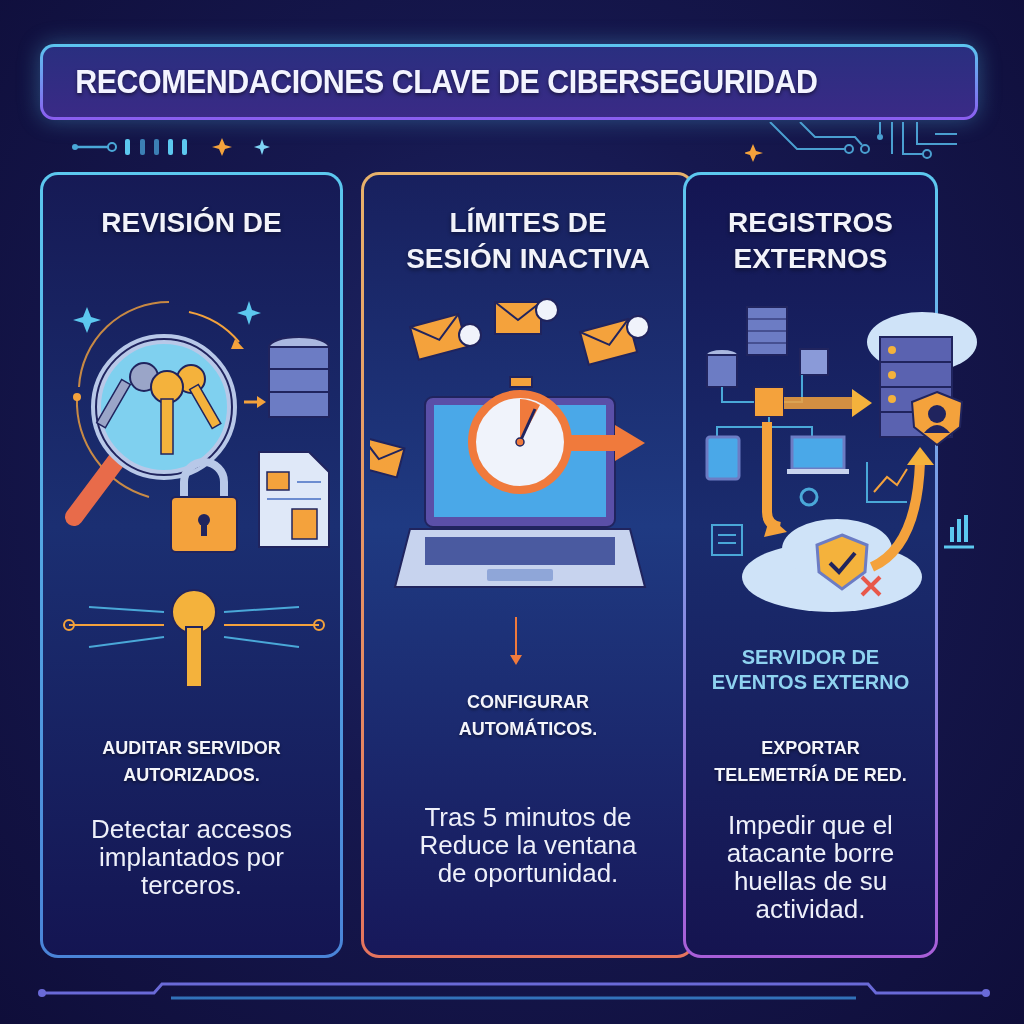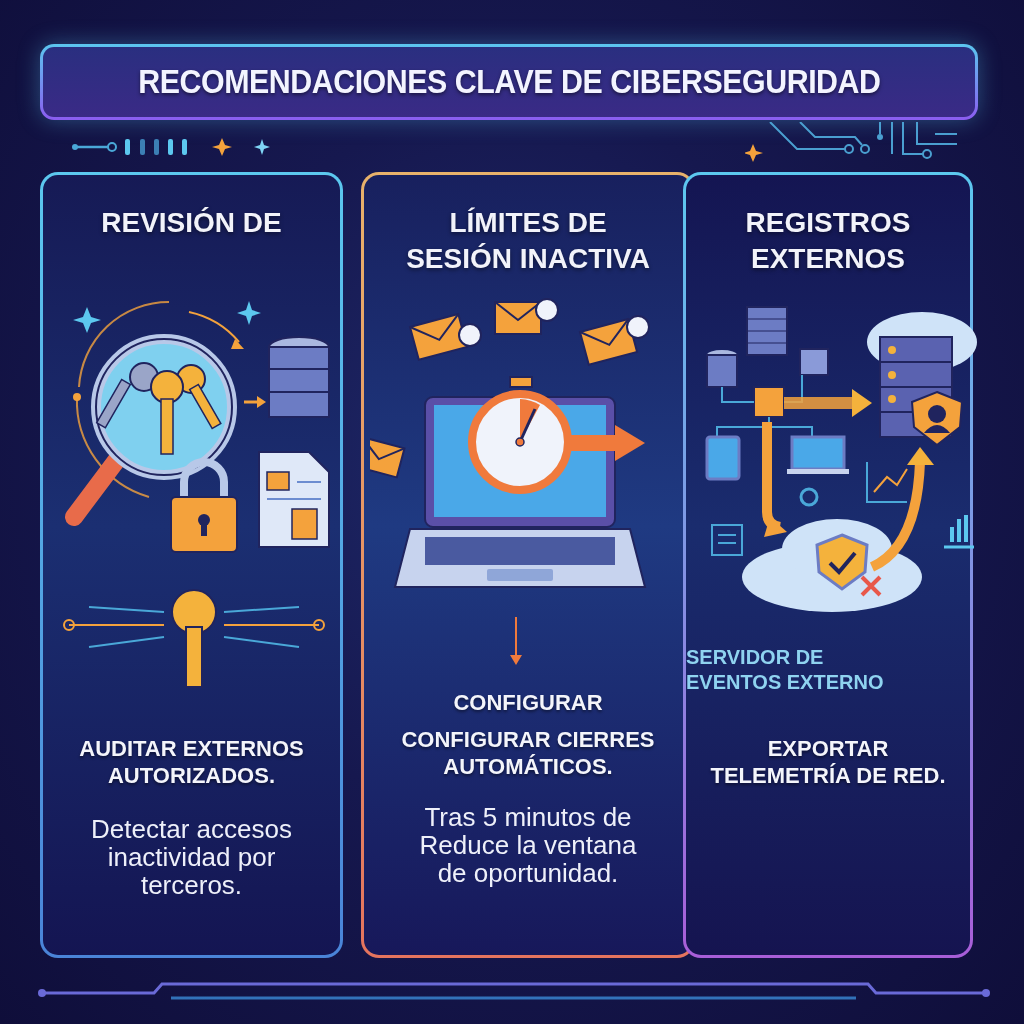--- a/index.html
+++ b/index.html
@@ -5,38 +5,38 @@
   html,body{margin:0;padding:0;}
   body{width:1024px;height:1024px;overflow:hidden;position:relative;
     background:radial-gradient(ellipse at 50% 45%, #1f2a6b 0%, #16184f 45%, #0f0e3a 100%);
     font-family:"Liberation Sans", "DejaVu Sans", sans-serif;color:#fff;}
   .abs{position:absolute;}
   
   .title-banner{left:40px;top:44px;width:938px;height:76px;border-radius:14px;box-sizing:border-box;
     border:3px solid transparent;
     background:linear-gradient(180deg,#2a2f80,#3a2a86) padding-box,
                linear-gradient(180deg,#5bc6ef,#8b5cf0) border-box;
-    box-shadow:0 0 22px rgba(91,198,239,.35);display:flex;align-items:center;justify-content:center;}
+    box-shadow:0 0 22px rgba(91,198,239,.35);display:flex;align-items:center;}
   .title-text{font-weight:700;font-size:33px;letter-spacing:-0.5px;color:#f3f4ff;
     text-shadow:0 2px 4px rgba(0,0,0,.5);transform:scaleX(.92);white-space:nowrap;}
   
   .panel{top:172px;height:786px;border-radius:18px;box-sizing:border-box;border:3px solid transparent;}
   .p1{left:40px;width:303px;background:linear-gradient(180deg,#161a55,#1b2f72 45%,#141552) padding-box,
       linear-gradient(180deg,#5cc8ef,#4a84d8) border-box;}
   .p2{left:361px;width:334px;background:linear-gradient(180deg,#18205e,#1f3a82 45%,#17185a) padding-box,
       linear-gradient(180deg,#e8b26b,#e4745e) border-box;}
-  .p3{left:683px;width:290px;background:linear-gradient(180deg,#141552,#1a2c6e 45%,#151450) padding-box,
+  .p3{left:683px;width:255px;background:linear-gradient(180deg,#141552,#1a2c6e 45%,#151450) padding-box,
       linear-gradient(180deg,#5cc8ef,#a85ed8) border-box;}
   .panel-title{position:absolute;left:0;right:0;top:30px;text-align:center;font-weight:700;font-size:28px;
     line-height:36px;color:#f2f3fa;text-shadow:0 2px 4px rgba(0,0,0,.45);}
   .illus{position:absolute;left:6px;right:6px;top:112px;}
-  .sub-head{position:absolute;left:0;right:0;text-align:center;font-weight:700;font-size:22px;line-height:27px;color:#f4f5fb;
+  .sub-head{position:absolute;left:0;right:0;text-align:center;font-weight:700;font-size:18px;line-height:27px;color:#f4f5fb;
     text-shadow:0 2px 3px rgba(0,0,0,.45);}
   .body-text{position:absolute;left:0;right:0;text-align:center;font-size:26px;line-height:28px;color:#eef0fa;}
-  .server-label{position:absolute;left:0;right:0;text-align:left;font-weight:700;font-size:20px;line-height:25px;color:#8fd3f0;}
+  .server-label{position:absolute;left:0;right:0;text-align:center;font-weight:700;font-size:20px;line-height:25px;color:#8fd3f0;}
   .deco{position:absolute;}
 </style>
 </head>
 <body>
 
 <div class="abs title-banner">
   <span class="title-text">RECOMENDACIONES CLAVE DE CIBERSEGURIDAD</span>
 </div>
 
 <svg class="deco" style="left:70px;top:135px" width="200" height="30">
@@ -121,26 +121,26 @@
       <line x1="175" y1="338" x2="270" y2="338" stroke="#f4a23c" stroke-width="2"></line>
       <line x1="40" y1="320" x2="115" y2="325" stroke="#4aa8d8" stroke-width="2"></line>
       <line x1="175" y1="325" x2="250" y2="320" stroke="#4aa8d8" stroke-width="2"></line>
       <line x1="40" y1="360" x2="115" y2="350" stroke="#4aa8d8" stroke-width="2"></line>
       <line x1="175" y1="350" x2="250" y2="360" stroke="#4aa8d8" stroke-width="2"></line>
       <circle cx="20" cy="338" r="5" fill="none" stroke="#f4a23c" stroke-width="2"></circle>
       <circle cx="270" cy="338" r="5" fill="none" stroke="#f4a23c" stroke-width="2"></circle>
     </g>
   </svg>
   <div class="sub-head" style="top:560px">
-    <div>AUDITAR EXTERNOS</div>
+    <div>AUDITAR SERVIDOR</div>
     <div>AUTORIZADOS.</div>
   </div>
   <div class="body-text" style="top:640px">
     <div>Detectar accesos</div>
-    <div>inactividad por</div>
+    <div>implantados por</div>
     <div>terceros.</div>
   </div>
 </div>
 
 <div class="abs panel p2">
   <div class="panel-title">
     <div>LÍMITES DE</div>
     <div>SESIÓN INACTIVA</div>
   </div>
   <svg class="illus" width="290" height="400" viewBox="0 0 290 400">
@@ -183,21 +183,20 @@
         <rect x="200" y="148" width="50" height="16" fill="#f07a3c"></rect>
         <path d="M245 138 L275 156 L245 174Z" fill="#f07a3c"></path>
       </g>
     <g>
         <line x1="146" y1="330" x2="146" y2="370" stroke="#f07a3c" stroke-width="2"></line>
         <path d="M140 368 L152 368 L146 378Z" fill="#f07a3c"></path>
       </g>
   </svg>
   <div class="sub-head" style="top:514px">
     <div>CONFIGURAR</div>
-    <div style="margin-top:10px">CONFIGURAR CIERRES</div>
     <div>AUTOMÁTICOS.</div>
   </div>
   <div class="body-text" style="top:628px">
     <div>Tras 5 minutos de</div>
     <div>Reduce la ventana</div>
     <div>de oportunidad.</div>
   </div>
 </div>
 
 <div class="abs panel p3">
@@ -278,20 +277,26 @@
       </g>
   </svg>
   <div class="server-label" style="top:470px">
     <div>SERVIDOR DE</div>
     <div>EVENTOS EXTERNO</div>
   </div>
   <div class="sub-head" style="top:560px">
     <div>EXPORTAR</div>
     <div>TELEMETRÍA DE RED.</div>
   </div>
+  <div class="body-text" style="top:636px">
+    <div>Impedir que el</div>
+    <div>atacante borre</div>
+    <div>huellas de su</div>
+    <div>actividad.</div>
+  </div>
 </div>
 
 <svg class="deco" style="left:36px;top:978px" width="960" height="30">
   <circle cx="6" cy="15" r="4" fill="#6a6ad8"></circle>
   <path d="M6 15 L118 15 L126 6 L832 6 L840 15 L950 15" stroke="#6a6ad8" stroke-width="3" fill="none"></path>
   <circle cx="950" cy="15" r="4" fill="#6a6ad8"></circle>
   <line x1="135" y1="20" x2="820" y2="20" stroke="#3a8ad8" stroke-width="3" opacity=".8"></line>
 </svg>
 
 </body></html>

